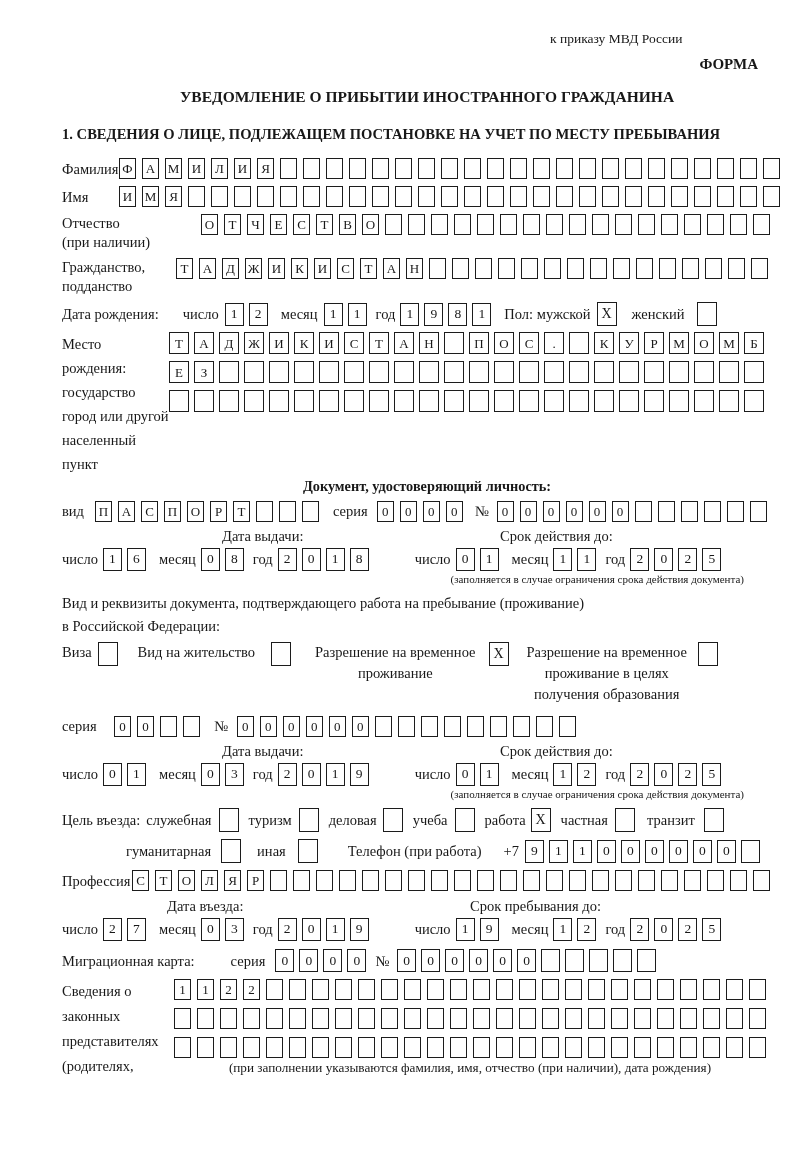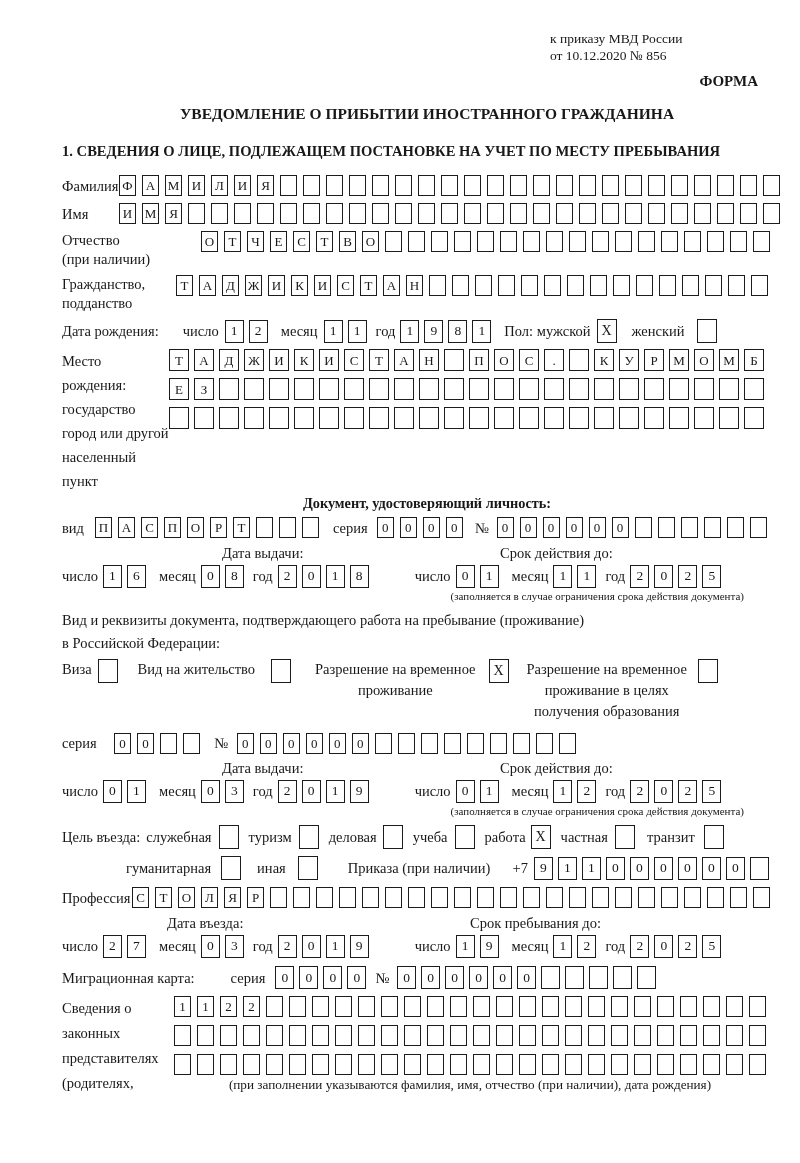--- a/index.html
+++ b/index.html
@@ -44,21 +44,20 @@
   .pitem .lbl { line-height:24px; }
   .repnote { font-size:13.2px; text-align:center; margin-top:2px; }
 </style>
 </head>
 <body>
 
 <div class="page">
 
   <div class="corner">
     <div>к приказу МВД России</div>
-    <div>от 10.12.2020 № 856</div>
   </div>
 
   <div class="forma">ФОРМА</div>
 
   <div class="title">
     <div>УВЕДОМЛЕНИЕ О ПРИБЫТИИ ИНОСТРАННОГО ГРАЖДАНИНА</div>
   </div>
 
   <div class="sec">1. СВЕДЕНИЯ О ЛИЦЕ, ПОДЛЕЖАЩЕМ ПОСТАНОВКЕ НА УЧЕТ ПО МЕСТУ ПРЕБЫВАНИЯ</div>
 
@@ -310,21 +309,21 @@
           <span class="cell wlg"></span>
           <span class="cell wlg"></span>
           <span class="cell wlg"></span>
           <span class="cell wlg"></span>
         </div>
     </span>
   </div>
 
   <div style="text-align:center;font-weight:bold;font-size:14.3px;margin:2px 0 5px">Документ, удостоверяющий личность:</div>
 
-  <div class="row" style="">
+  <div class="row" style="align-items:center">
     <span class="lbl" style="width:33px">вид</span>
     <span class="cells">
         <span class="cell">П</span>
         <span class="cell">А</span>
         <span class="cell">С</span>
         <span class="cell">П</span>
         <span class="cell">О</span>
         <span class="cell">Р</span>
         <span class="cell">Т</span>
         <span class="cell"></span>
@@ -540,21 +539,21 @@
 
   <div class="row" style="align-items:center;margin-top:7px">
     <span class="pitem" style="margin-left:64px">
       <span class="lbl">гуманитарная</span>
       <span class="cbox" style="margin-left:10px"></span>
     </span>
     <span class="pitem" style="margin-left:16px">
       <span class="lbl">иная</span>
       <span class="cbox" style="margin-left:12px"></span>
     </span>
-    <span class="lbl" style="margin-left:30px">Приказа (при наличии)</span>
+    <span class="lbl" style="margin-left:30px">Телефон (при работа)</span>
     <span class="lbl" style="margin-left:22px;margin-right:6px">+7</span>
     <span class="cells g5">
         <span class="cell lg">9</span>
         <span class="cell lg">1</span>
         <span class="cell lg">1</span>
         <span class="cell lg">0</span>
         <span class="cell lg">0</span>
         <span class="cell lg">0</span>
         <span class="cell lg">0</span>
         <span class="cell lg">0</span>

